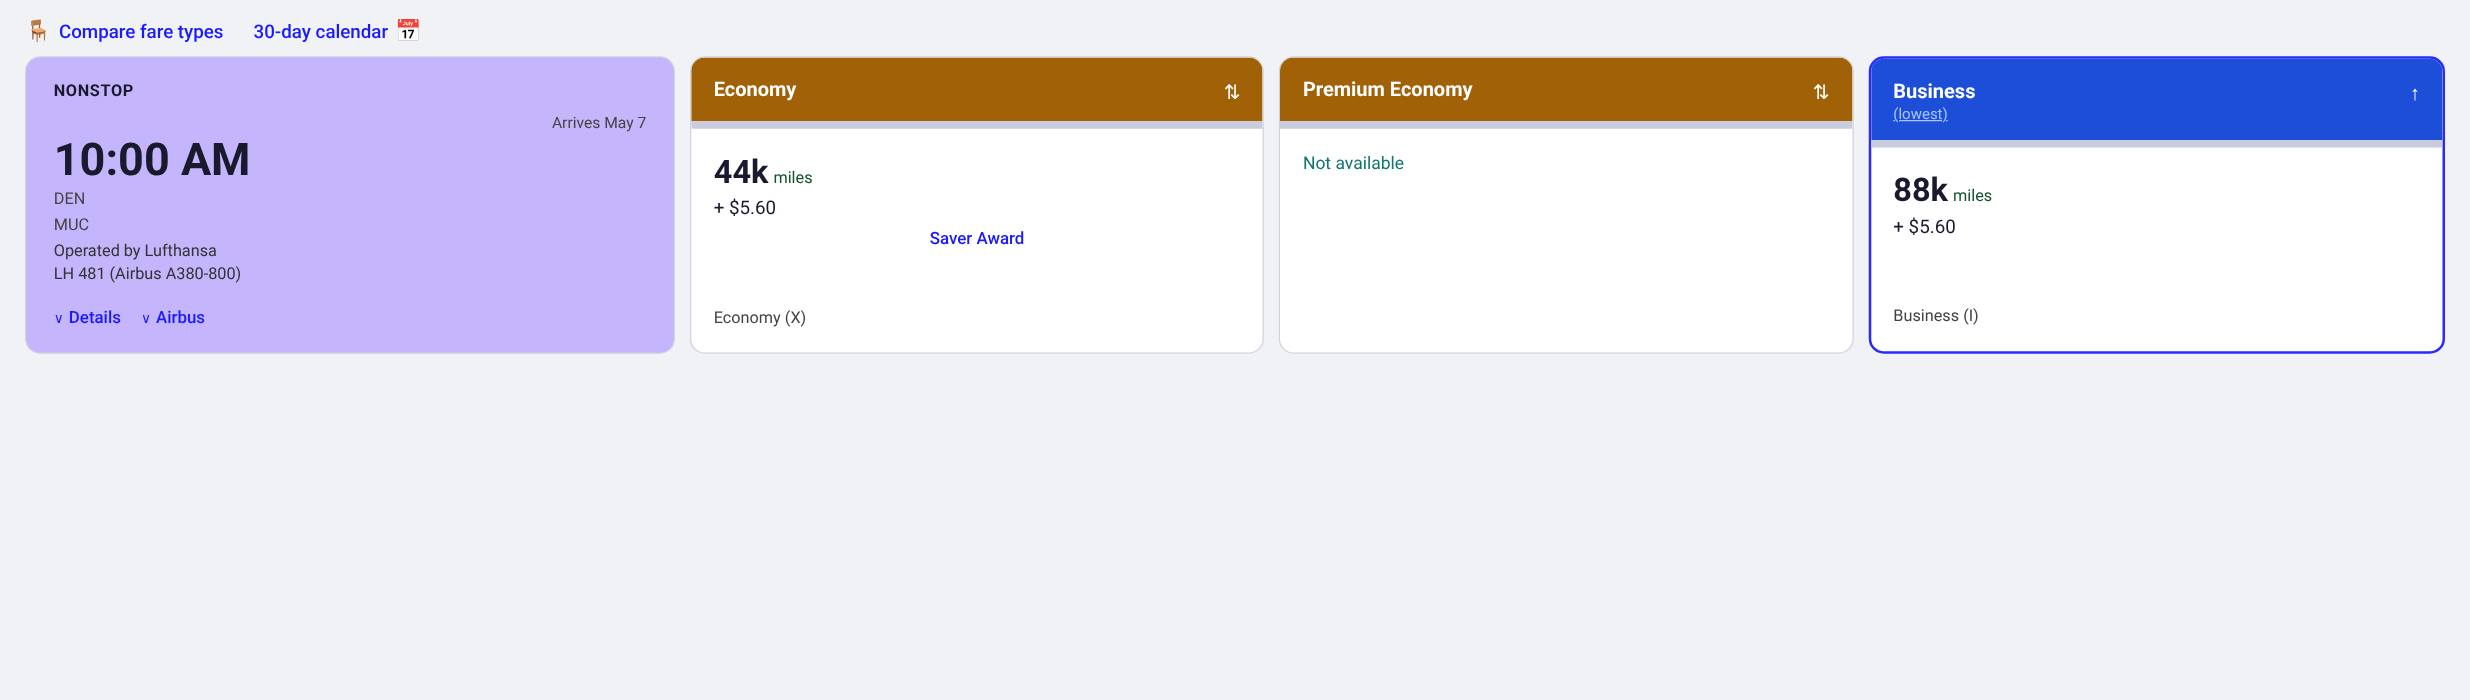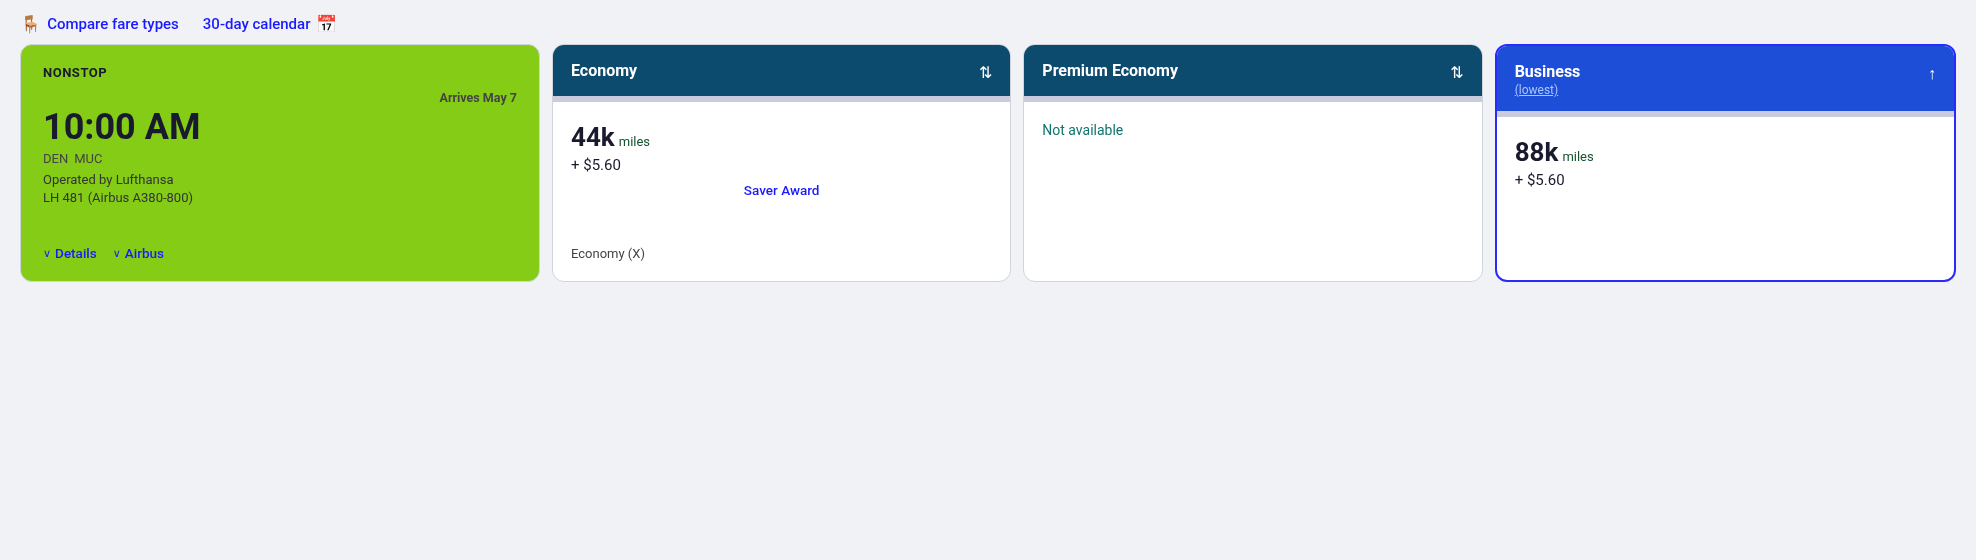--- a/index.html
+++ b/index.html
@@ -43,21 +43,21 @@
     .main-content {
       display: flex;
       flex-direction: row;
       gap: 0;
       padding: 0 20px 20px 20px;
       align-items: stretch;
     }
 
     
     .flight-card {
-      background: #84cc16;
+      background: #c4b5fd;
       border: 1.5px solid #d0d4dc;
       border-radius: 12px;
       padding: 20px 22px;
       width: 520px;
       min-width: 520px;
       display: flex;
       flex-direction: column;
       justify-content: space-between;
     }
 
@@ -96,20 +96,21 @@
       font-weight: 700;
       color: #1a1a2e;
       line-height: 1;
       text-align: right;
     }
 
     .route-row {
       display: flex;
       gap: 6px;
       margin: 6px 0 6px 0;
+      flex-direction: column;
     }
 
     .airport-code {
       font-size: 13px;
       color: #444;
       font-weight: 400;
     }
 
     .route-line {
       flex: 1;
@@ -175,21 +176,21 @@
       overflow: hidden;
       background: #ffffff;
       border: 1.5px solid #d0d4dc;
     }
 
     .fare-column.selected {
       border: 2px solid #2a2aff;
     }
 
     .fare-header {
-      background: #0c4a6e;
+      background: #a16207;
       color: #ffffff;
       padding: 16px 18px 14px 18px;
       display: flex;
       align-items: flex-start;
       justify-content: space-between;
     }
 
     .fare-header.selected-header {
       background: #1d4ed8;
     }
@@ -274,21 +275,20 @@
       font-size: 13px;
       color: #444;
       margin-top: auto;
       padding-top: 16px;
     }
 
     .times-right-col {
       display: flex;
       flex-direction: column;
       align-items: flex-end;
-      font-weight: bold;
     }
   </style>
 </head>
 <body>
 
 <div class="page-wrapper">
 
   <div class="toolbar">
     <a class="toolbar-link">
       <span class="icon">🪑</span>
@@ -384,18 +384,19 @@
         </div>
         <div class="fare-header-divider"></div>
         <div class="fare-body">
           <div class="fare-price-block">
             <div class="fare-miles-row">
               <span class="fare-miles-big">88k</span>
               <span class="fare-miles-unit">miles</span>
             </div>
             <div class="fare-plus-cash">+ $5.60</div>
           </div>
+          <div class="fare-class-label">Business (I)</div>
         </div>
       </div>
 
     </div>
   </div>
 </div>
 
 </body></html>

